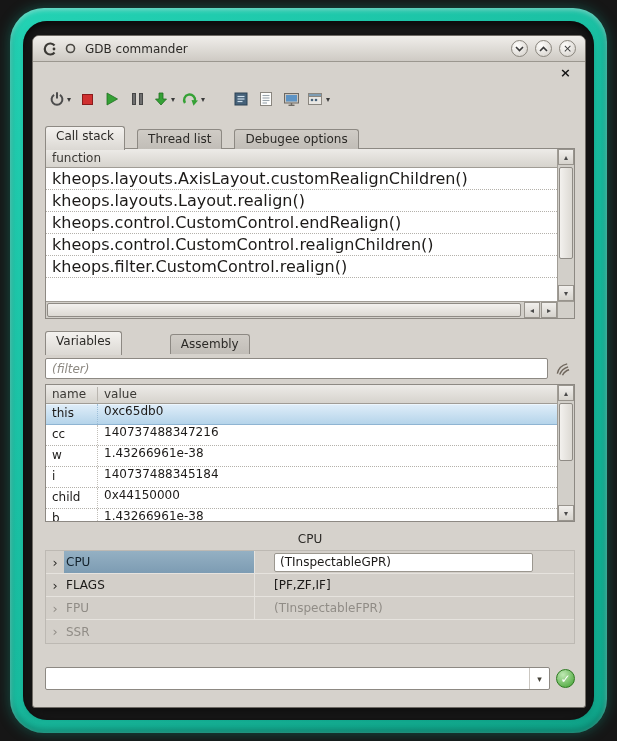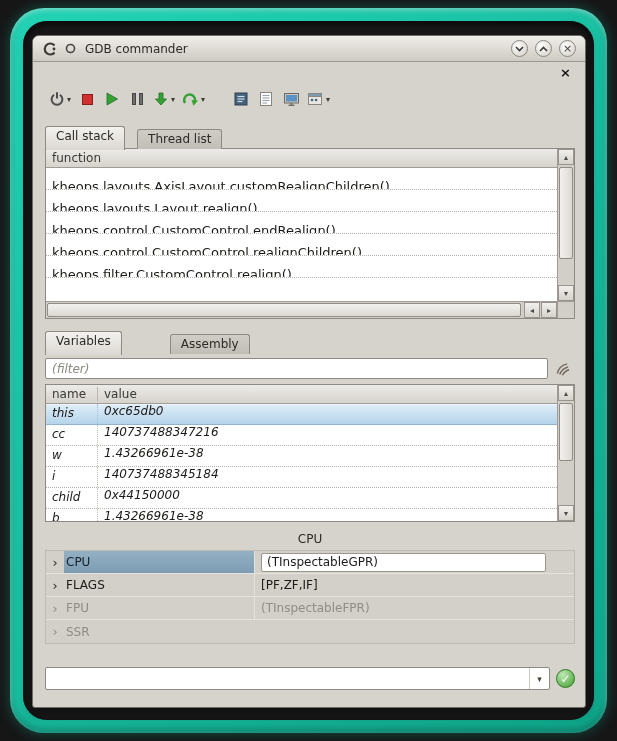--- a/index.html
+++ b/index.html
@@ -57,25 +57,25 @@
   .callstack { left:12px; top:112px; width:530px; height:171px; }
   .vars      { left:12px; top:348px; width:530px; height:138px; }
 
   .thead { position:absolute; left:0; top:0; right:17px; height:19px;
            background:linear-gradient(#edebe8,#d6d3cd); border-bottom:1px solid #a09c95;
            font-size:12px; color:#3a3834; display:flex; align-items:center; }
   .thead .hc { padding:0 6px; }
   .thead .c1 { width:52px; border-right:1px solid #bab6b0; }
 
   .cs-rows { position:absolute; left:0; top:19px; right:17px; bottom:17px; overflow:hidden; }
-  .cs-row { height:22px; line-height:21px; font-size:13px; color:#1c1a18; padding:8px 6px;
+  .cs-row { height:22px; line-height:21px; font-size:16px; color:#1c1a18; padding:0 6px;
             border-bottom:1px dotted #b4b1ab; white-space:nowrap; overflow:hidden; }
 
   .var-rows { position:absolute; left:0; top:19px; right:17px; bottom:0; overflow:hidden; }
-  .var-row { height:21px; display:flex; border-bottom:1px dotted #b4b1ab; font-size:12px; color:#1c1a18;font-style:italic; }
+  .var-row { height:21px; display:flex; border-bottom:1px dotted #b4b1ab; font-size:12px; color:#1c1a18; }
   .var-row .c1 { width:52px; padding:2px 6px; border-right:1px dotted #c3c0ba; overflow:hidden; }
   .var-row .c2 { flex:1; padding:0 6px; overflow:hidden; white-space:nowrap; }
   .var-row.selected { background:linear-gradient(#e0eef9,#b5d4ea);
                       border-bottom:1px solid #8fb4d2; box-shadow:inset 0 1px 0 #edf6fc; }
   .var-row.selected .c1 { border-right:1px dotted #9dbed8; }
 
   
   .vscroll { position:absolute; top:0; right:0; width:17px; background:#d2cfc9; border-left:1px solid #a09c95; }
   .callstack .vscroll { bottom:17px; }
   .vars .vscroll { bottom:0; }
@@ -111,21 +111,21 @@
   .cpu-title { position:absolute; left:12px; top:496px; width:530px; text-align:center;
                font-size:12px; color:#2c2a27; }
   .cpu-rows { position:absolute; left:12px; top:514px; width:530px; border:1px solid #bdb9b3; background:#d3cfc9; }
   .cpu-row { height:23px; display:flex; align-items:stretch; border-bottom:1px solid #e6e3de; }
   .cpu-row:last-child { border-bottom:none; }
   .cpu-row .exp { width:18px; display:flex; align-items:center; justify-content:center;
                   font-size:13px; color:#2c2a27; }
   .cpu-row .nm { width:190px; display:flex; align-items:center; font-size:12px; color:#1c1a18; padding-left:2px; }
   .cpu-row .nm.sel { background:linear-gradient(#94b0c3,#7d9cb3); color:#14222c; }
   .cpu-row .val { flex:1; display:flex; align-items:center; font-size:12px; color:#1c1a18;
-                  padding:0 6px; border-left:1px solid #e6e3de; }
+                  padding:0 19px; border-left:1px solid #e6e3de; }
   .cpu-row .field { flex:1; height:19px; margin-right:22px; background:#fff; border:1px solid #9b978f;
                     border-radius:2px; display:flex; align-items:center; padding:0 5px; }
   .cpu-row.disabled .exp, .cpu-row.disabled .nm, .cpu-row.disabled .val { color:#908c86; }
 
   
   .cmd-row { position:absolute; left:12px; top:631px; width:530px; height:23px; }
   .combo { position:absolute; left:0; top:0; width:505px; height:23px; background:#fff;
            border:1px solid #8d8983; border-radius:2px; }
   .combo input { position:absolute; left:0; top:0; width:482px; height:21px; border:none; outline:none;
                  padding:0 6px; font-family:"DejaVu Sans", sans-serif; font-size:12px; background:transparent; }
@@ -250,20 +250,23 @@
       </div>
     </div>
 
     <div class="tabbar tabbar1">
       <div class="tab active">
         <span>Call stack</span>
       </div>
       <div class="tab">
         <span>Thread list</span>
       </div>
+      <div class="tab">
+        <span>Debugee options</span>
+      </div>
     </div>
 
     <div class="panel callstack">
       <div class="thead">
         <span class="hc">function</span>
       </div>
       <div class="cs-rows">
         <div class="cs-row">kheops.layouts.AxisLayout.customRealignChildren()</div>
         <div class="cs-row">kheops.layouts.Layout.realign()</div>
         <div class="cs-row">kheops.control.CustomControl.endRealign()</div>

